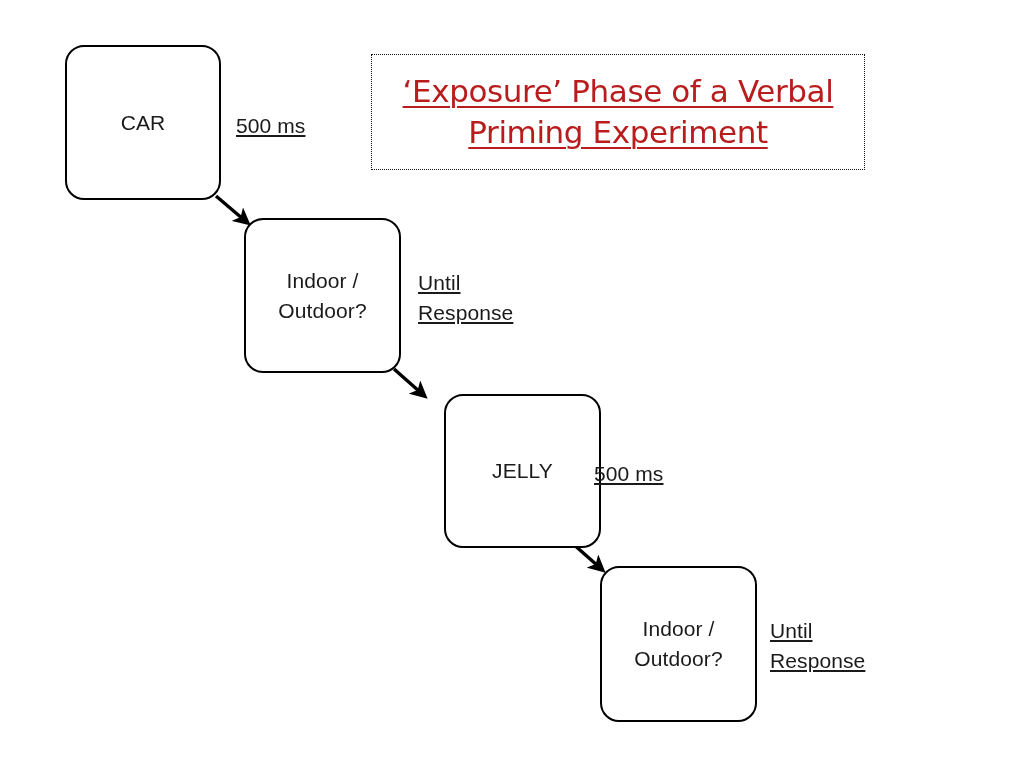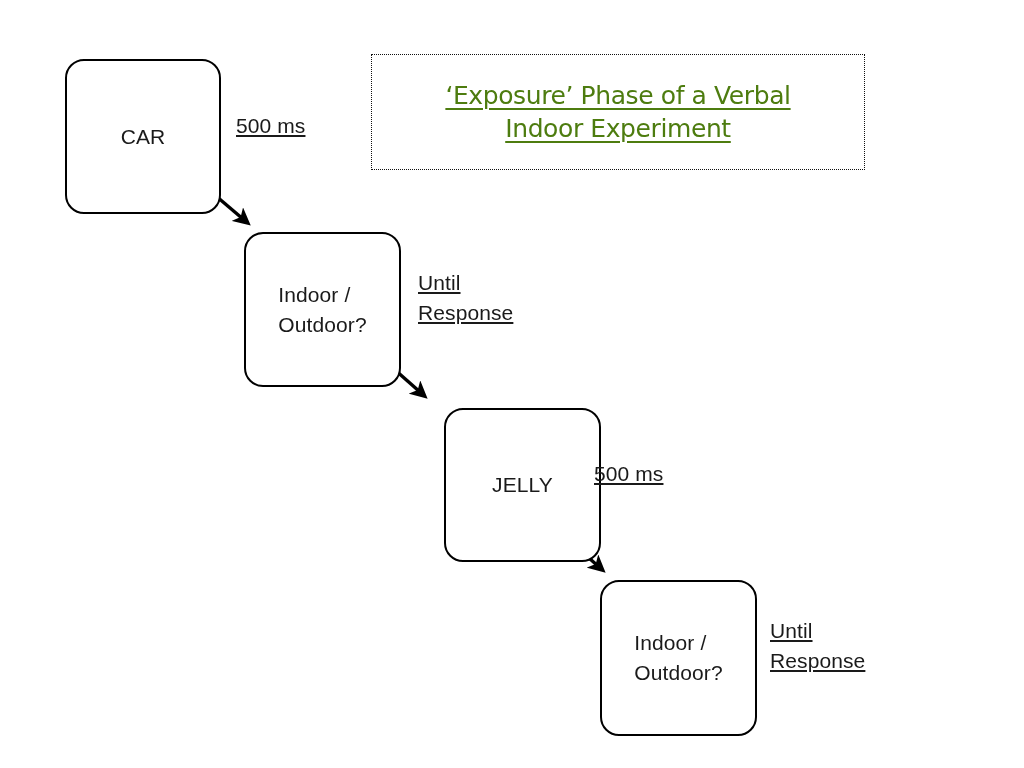--- a/index.html
+++ b/index.html
@@ -23,21 +23,21 @@
   
   .trial-box {
     position: absolute;
     box-sizing: border-box;
     border: 2.6px solid #000000;
     border-radius: 19px;
     background: #ffffff;
     display: flex;
     align-items: center;
     justify-content: center;
-    margin-top: 14px;
+    text-align: center;
   }
   .trial-box .box-text {
     font-family: "Liberation Sans", sans-serif;
     font-size: 21px;
     line-height: 1.42;
     color: #1a1a1a;
     letter-spacing: 0.1px;
     white-space: pre-line;
   }
 
@@ -72,24 +72,24 @@
     box-sizing: border-box;
     border: 1.6px dotted #111111;
     background: #ffffff;
     display: flex;
     flex-direction: column;
     align-items: center;
     justify-content: center;
   }
   #title-panel .title-line {
     font-family: "DejaVu Sans", sans-serif;
-    font-size: 25px;
+    font-size: 31px;
     font-weight: 400;
     line-height: 1.32;
-    color: #4d7c0f;
+    color: #b91c1c;
     text-align: left;
     text-decoration: underline;
     text-decoration-thickness: 2px;
     text-underline-offset: 4px;
     letter-spacing: -0.4px;
     white-space: nowrap;
   }
 
   
   #arrow-layer {
@@ -101,21 +101,21 @@
     pointer-events: none;
   }
 </style>
 </head>
 <body>
 
 <div id="stage">
 
   <div id="title-panel">
     <div class="title-line">‘Exposure’ Phase of a Verbal</div>
-    <div class="title-line">Indoor Experiment</div>
+    <div class="title-line">Priming Experiment</div>
   </div>
 
   <svg id="arrow-layer" viewBox="0 0 1024 768" xmlns="http://www.w3.org/2000/svg">
     <defs>
       <marker id="arrowhead" markerWidth="5.2" markerHeight="5.2" refX="2.2" refY="2.6" orient="auto" markerUnits="strokeWidth">
         <path d="M 0 0 L 5.2 2.6 L 0 5.2 L 1.3 2.6 Z" fill="#000000"></path>
       </marker>
     </defs>
     <line x1="216" y1="196" x2="243" y2="219" stroke="#000000" stroke-width="3.4" marker-end="url(#arrowhead)"></line>
     <line x1="394" y1="369" x2="420" y2="392" stroke="#000000" stroke-width="3.4" marker-end="url(#arrowhead)"></line>

